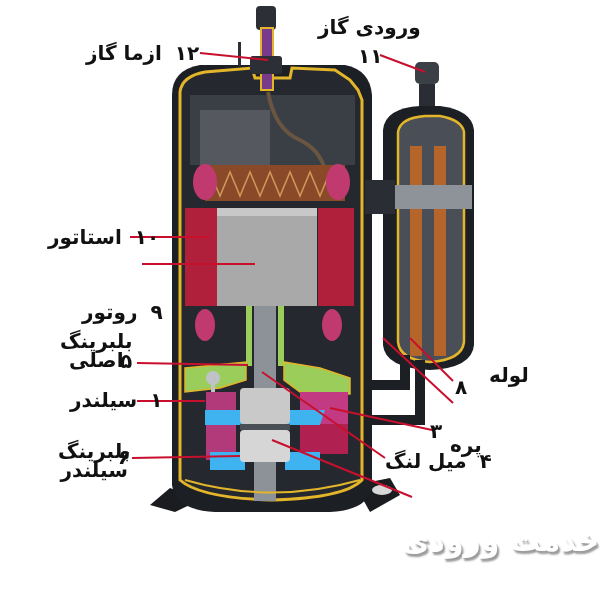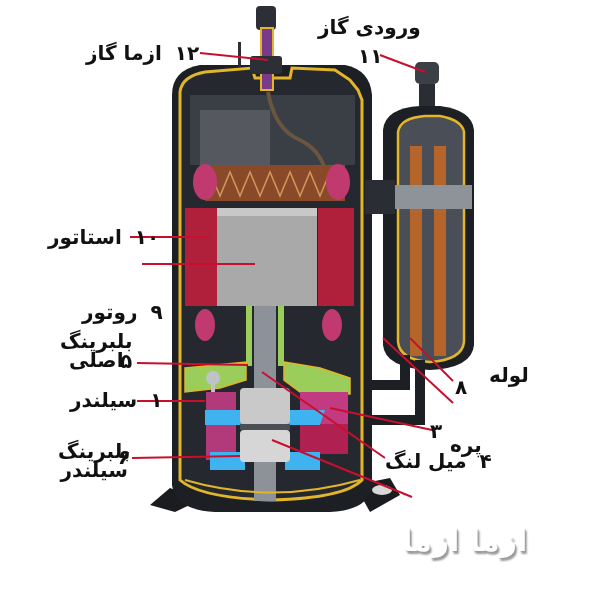--- a/index.html
+++ b/index.html
@@ -164,14 +164,14 @@
     <span>۳</span>
   </div>
   <div class="label" style="left:450px; top:436px;">
     <span>پره</span>
   </div>
   <div class="label" style="left:385px; top:452px;">
     <span class="num">۴</span>
     <span>میل لنگ</span>
   </div>
 
-  <div class="watermark">ازما ازما</div>
+  <div class="watermark">خدمت ورودی</div>
 </div>
 
 </body></html>

